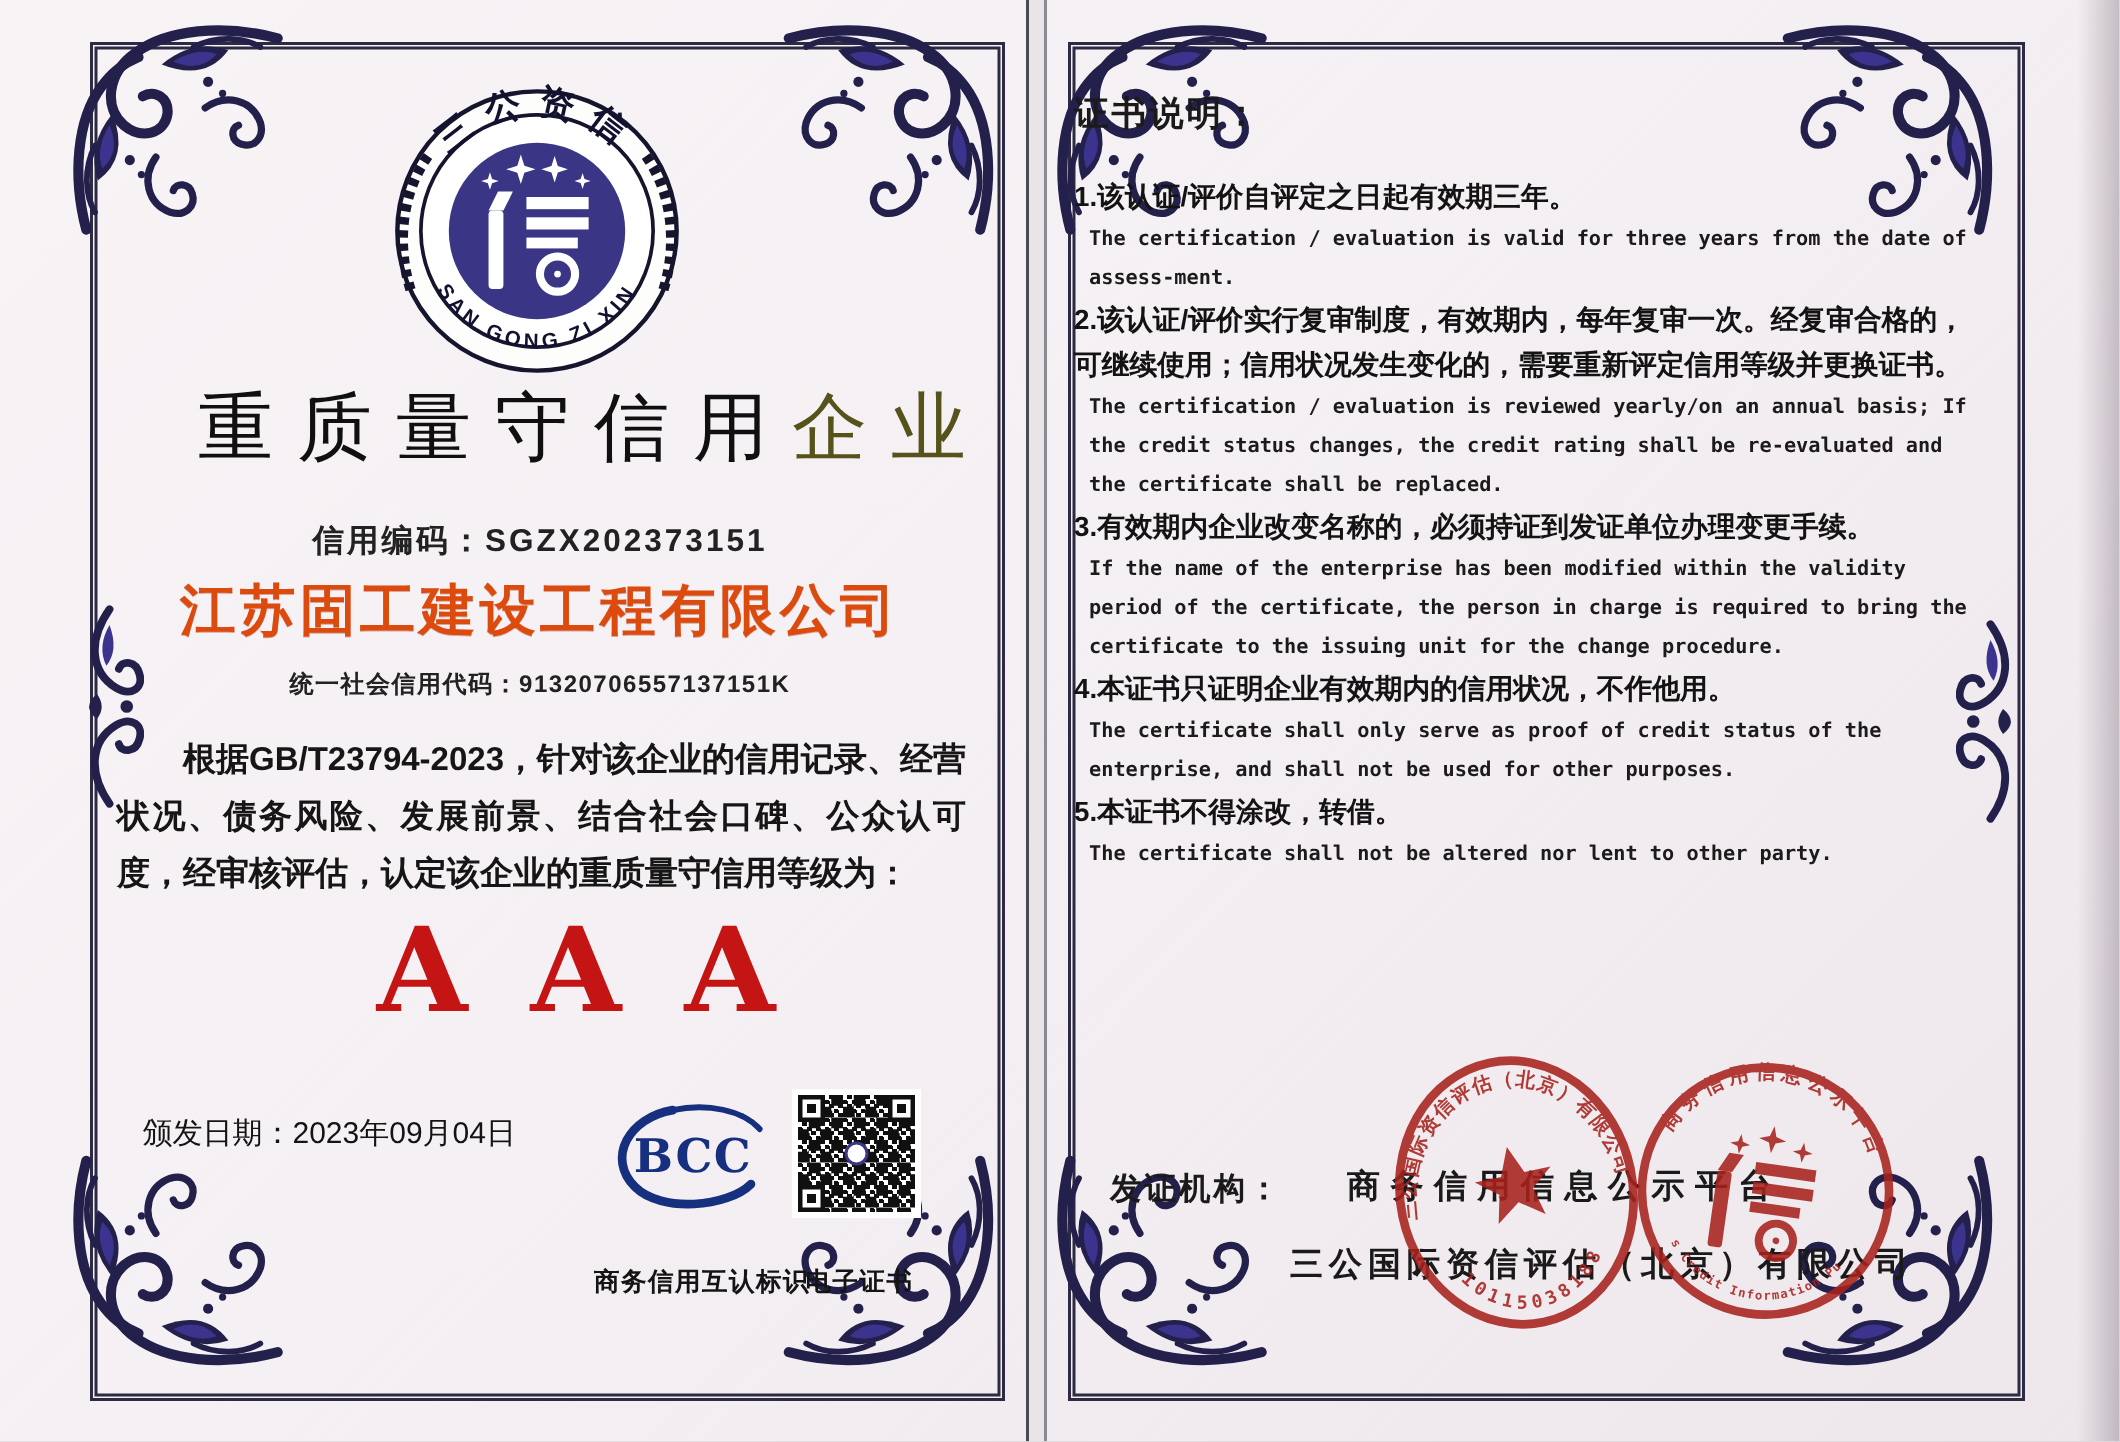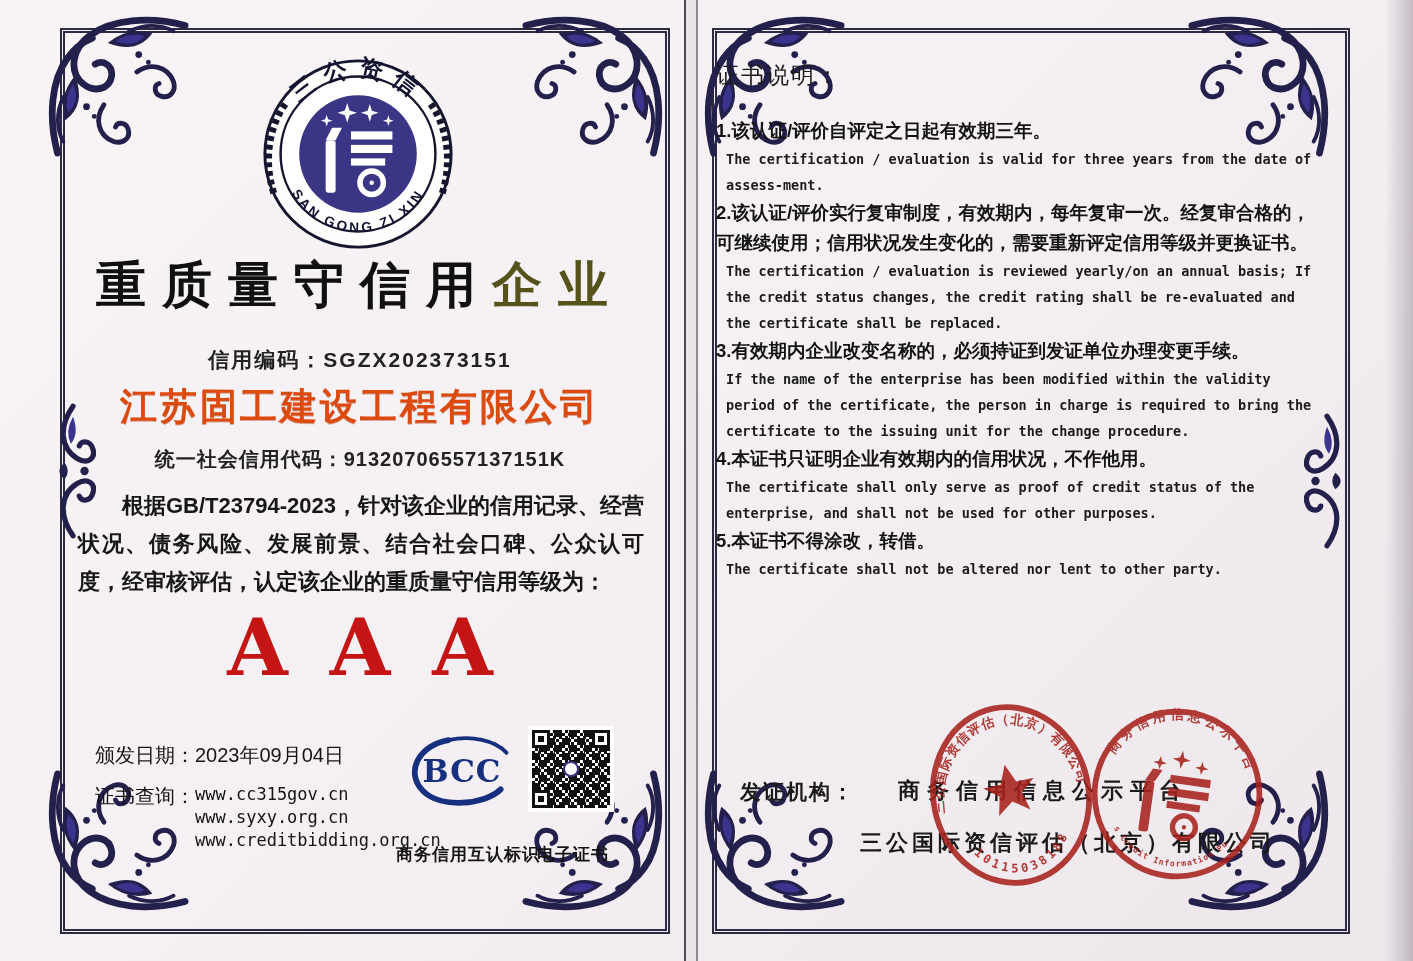--- a/index.html
+++ b/index.html
@@ -15,33 +15,33 @@
   .fold{position:absolute;left:684px;top:0;width:10px;height:961px;
     background:#e9e4e7;border-left:2px solid #4a4a54;border-right:2px solid #8a8a92;}
   .edge-shade{position:absolute;right:0;top:0;width:28px;height:961px;
     background:linear-gradient(90deg,rgba(0,0,0,0),rgba(90,75,90,.30));pointer-events:none;}
   
   .orn{position:absolute;}
   .orn svg{display:block;}
   .fx{transform:scaleX(-1);} .fy{transform:scaleY(-1);} .fxy{transform:scale(-1,-1);}
   
   .emblem{position:absolute;left:260px;top:56px;width:196px;height:196px;}
-  .title{position:absolute;left:60px;top:252px;width:600px;text-align:center;
-    font-family:"DejaVu Serif",serif;font-weight:700;font-size:50px;letter-spacing:16px;color:#101010;white-space:nowrap;}
+  .title{position:absolute;left:60px;top:252px;width:600px;text-align:right;
+    font-family:"DejaVu Serif",serif;font-weight:400;font-size:50px;letter-spacing:16px;color:#101010;white-space:nowrap;}
   .title .tail{color:#55521a;}
   .row-center{position:absolute;left:60px;width:600px;text-align:center;font-weight:700;white-space:nowrap;}
   .credit-row{top:346px;font-size:21px;letter-spacing:2px;color:#222;}
   .company-row{top:382px;font-size:37px;letter-spacing:3px;color:#dd4a0e;
     text-shadow:0 1px 0 rgba(150,30,0,.35);}
-  .uscc-row{top:446px;font-size:20px;letter-spacing:1px;color:#222;}
+  .uscc-row{top:446px;font-size:16px;letter-spacing:1px;color:#222;}
   .body-par{position:absolute;left:78px;top:487px;width:566px;font-size:22px;font-weight:700;
     line-height:38px;text-indent:2em;text-align:justify;color:#161616;}
   .rating{position:absolute;left:60px;top:602px;width:600px;text-align:center;
     font-family:"DejaVu Serif",serif;font-weight:700;font-size:78px;color:#c41414;
-    letter-spacing:42px;text-indent:42px;}
+    letter-spacing:42px;text-indent:42px;padding-left:24px;}
   .info-block{position:absolute;left:95px;top:742px;font-size:20px;font-weight:400;color:#141414;}
   .info-line{margin-bottom:14px;white-space:nowrap;}
   .query-wrap{display:flex;align-items:flex-start;}
   .urls{font-family:"DejaVu Sans Mono",monospace;font-size:17px;line-height:22px;}
   .urls div{margin-bottom:1px;}
   .bcc{position:absolute;left:404px;top:731px;width:116px;height:80px;}
   .caption{position:absolute;top:843px;font-size:17px;font-weight:700;letter-spacing:1px;color:#141414;white-space:nowrap;}
   .cap-bcc{left:396px;} .cap-qr{left:537px;}
   
   .qr{position:absolute;left:528px;top:726px;width:86px;height:86px;background:#fff;padding:4px;box-sizing:border-box;}
@@ -49,21 +49,21 @@
     background-image:
       repeating-conic-gradient(#101010 0% 25%, transparent 0% 50%),
       repeating-conic-gradient(#101010 0% 25%, #ffffff 0% 50%);
     background-size:15px 15px, 6px 6px;}
   .finder{position:absolute;width:18px;height:18px;border:3px solid #101010;background:#fff;box-sizing:border-box;}
   .finder::after{content:"";position:absolute;left:3px;top:3px;width:6px;height:6px;background:#101010;}
   .f-tl{left:0;top:0;} .f-tr{right:0;top:0;} .f-bl{left:0;bottom:0;}
   .qr-logo{position:absolute;left:31px;top:31px;width:16px;height:16px;border-radius:50%;
     background:#fff;border:2px solid #3b3585;box-sizing:border-box;}
   
-  .r-heading{position:absolute;left:716px;top:60px;font-size:23px;font-weight:400;letter-spacing:2px;text-align:right;}
+  .r-heading{position:absolute;left:716px;top:60px;font-size:23px;font-weight:700;letter-spacing:2px;text-align:right;}
   .r-items{position:absolute;left:716px;top:116px;width:602px;}
   .item-zh{font-size:18.5px;font-weight:700;line-height:30px;color:#131313;}
   .item-en{font-family:"DejaVu Sans Mono",monospace;font-size:13.5px;font-weight:700;line-height:26px;color:#1b1b1b;padding-left:10px;}
   .issuer-label{position:absolute;left:740px;top:778px;font-size:21px;font-weight:700;letter-spacing:2px;z-index:1;}
   .issuer-line1{position:absolute;left:898px;top:776px;font-size:22px;font-weight:700;letter-spacing:7px;z-index:2;white-space:nowrap;}
   .issuer-line2{position:absolute;left:860px;top:828px;font-size:22px;font-weight:700;letter-spacing:4px;z-index:2;white-space:nowrap;}
   .seal{position:absolute;z-index:3;opacity:.88;}
   .seal-left{left:922px;top:698px;width:178px;height:194px;transform:rotate(-12deg);}
   .seal-right{left:1086px;top:703px;width:182px;height:182px;transform:rotate(8deg);}
 </style>
@@ -216,28 +216,20 @@
   </div>
 
   <div class="body-par">根据GB/T23794-2023，针对该企业的信用记录、经营状况、债务风险、发展前景、结合社会口碑、公众认可度，经审核评估，认定该企业的重质量守信用等级为：</div>
 
   <div class="rating">AAA</div>
 
   <div class="info-block">
     <div class="info-line">
       <span>颁发日期：</span><span>2023年09月04日</span>
     </div>
-    <div class="info-line query-wrap">
-      <span>证书查询：</span>
-      <span class="urls">
-        <div>www.cc315gov.cn</div>
-        <div>www.syxy.org.cn</div>
-        <div>www.creditbidding.org.cn</div>
-      </span>
-    </div>
   </div>
 
   <svg class="bcc" viewBox="0 0 120 82">
     <path d="M100 60 C 84 76 38 80 20 62 C 0 42 16 14 46 9" fill="none" stroke="#16307f" stroke-width="6" stroke-linecap="round"></path>
     <path d="M46 9 C 70 4 94 9 106 22" fill="none" stroke="#16307f" stroke-width="4" stroke-linecap="round"></path>
     <circle cx="94" cy="13" r="1.8" fill="#16307f"></circle>
     <circle cx="101" cy="17" r="1.5" fill="#16307f"></circle>
     <circle cx="106" cy="23" r="1.3" fill="#16307f"></circle>
     <text x="60" y="52" text-anchor="middle" font-family="DejaVu Serif, serif" font-weight="bold" font-size="32" fill="#16307f" letter-spacing="1">BCC</text>
   </svg>

